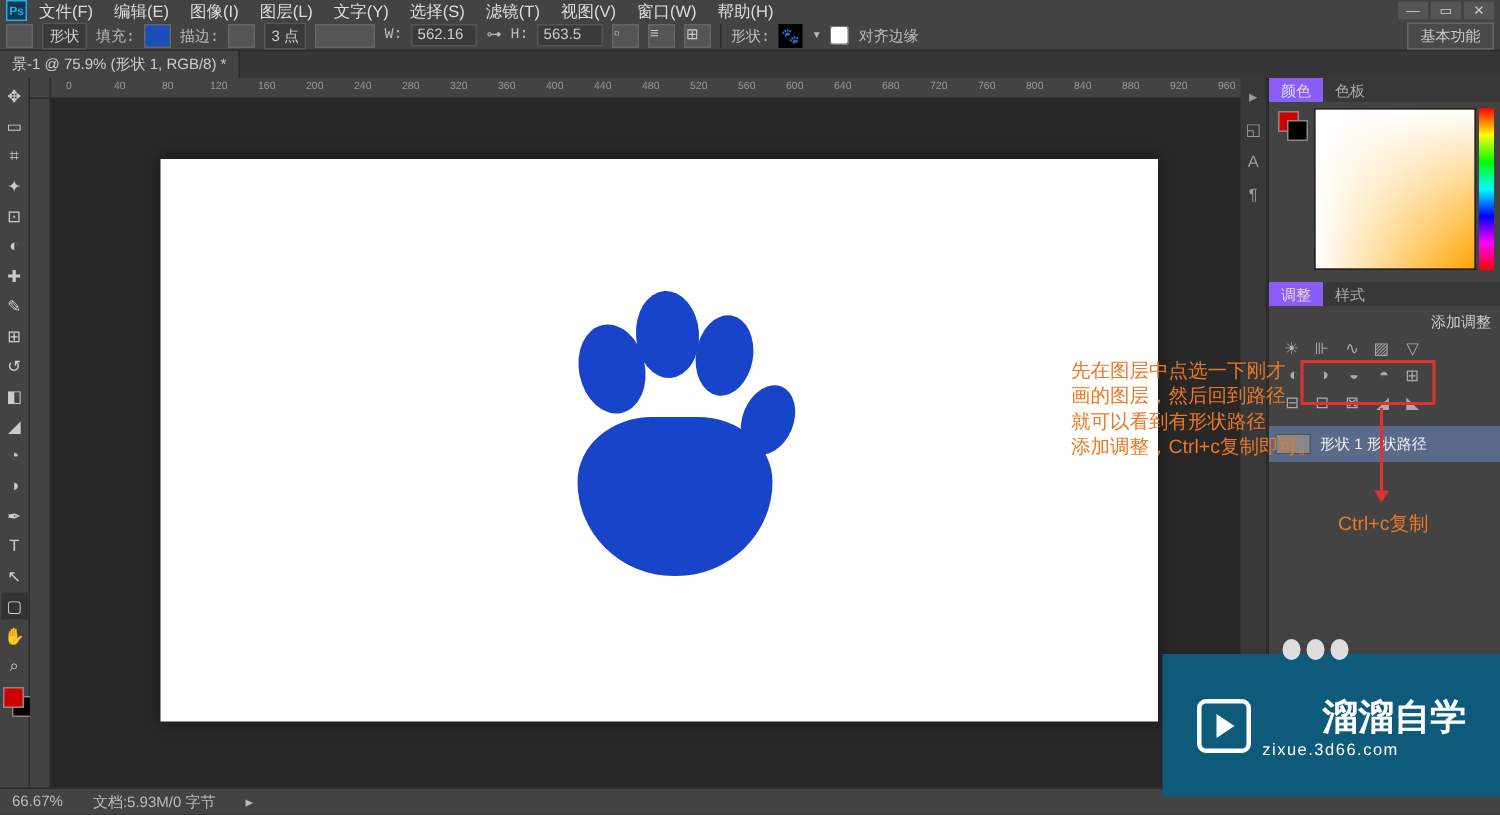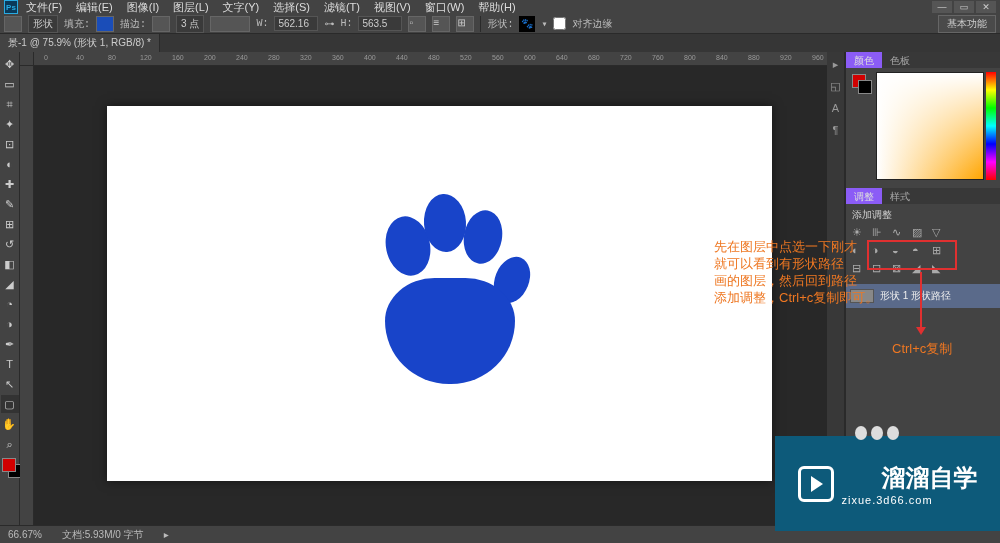--- a/index.html
+++ b/index.html
@@ -76,21 +76,21 @@
   
   
   .color-panel-body { height: 120px; padding: 4px; position: relative; }
   .color-swatches-small { position: absolute; left: 6px; top: 6px; }
   .cs-fg { width: 14px; height: 14px; background: #d10000; border: 1px solid #888; }
   .cs-bg { width: 14px; height: 14px; background: #000; border: 1px solid #888; position: absolute; top: 6px; left: 6px; }
   .color-picker { position: absolute; left: 30px; top: 4px; right: 16px; height: 108px; background: linear-gradient(to bottom, rgba(255,255,255,1), rgba(255,165,0,0)), linear-gradient(to right, #fff, #ffa500); border: 1px solid #222; }
   .hue-strip { position: absolute; right: 4px; top: 4px; width: 10px; height: 108px; background: linear-gradient(to bottom, #f00, #ff0, #0f0, #0ff, #00f, #f0f, #f00); }
   
   
-  .adjust-panel-body { padding: 4px 6px; }
+  .adjust-panel-body { padding: 4px 6px; text-align: right; }
   .adjust-title { font-size: 10px; color: #ccc; margin-bottom: 4px; }
   .adjust-icons { display: flex; gap: 6px; margin-bottom: 4px; }
   .adj-icon { width: 14px; height: 14px; color: #aaa; font-size: 11px; }
   
   
   .paths-panel-body { background: #434343; min-height: 180px; }
   .path-item { display: flex; align-items: center; height: 18px; background: #5a6a8a; padding: 12px 4px; font-size: 10px; color: #eee; }
   .path-thumb { width: 24px; height: 14px; background: #888; border: 1px solid #555; margin-right: 6px; }
   
   
@@ -293,22 +293,22 @@
       <div class="path-item">
         <div class="path-thumb"></div>
         <span>形状 1 形状路径</span>
       </div>
     </div>
   </div>
 </div>
 
 <div class="annotation1">
   <div>先在图层中点选一下刚才</div>
+  <div>画的图层，然后回到路径</div>
   <div>就可以看到有形状路径</div>
-  <div>画的图层，然后回到路径</div>
   <div>添加调整，Ctrl+c复制即可。</div>
 </div>
 <div class="annot-box1 annotation-box"></div>
 <div class="annot-arrow"></div>
 <div class="annotation2">Ctrl+c复制</div>
 
 <div class="watermark">
   <div class="wm-toes">
     <div class="wm-toe"></div>
       <div class="wm-toe"></div>

